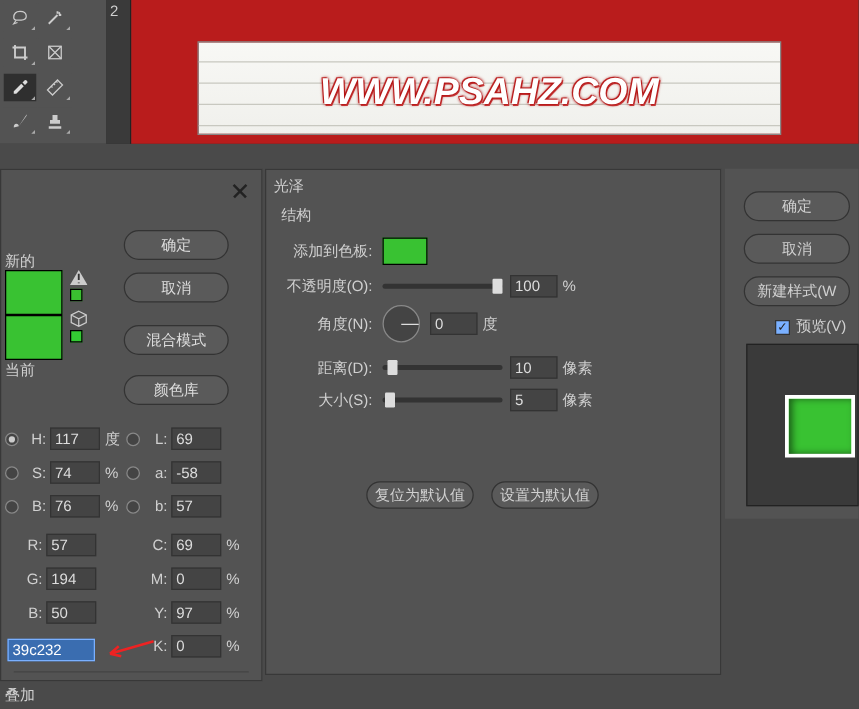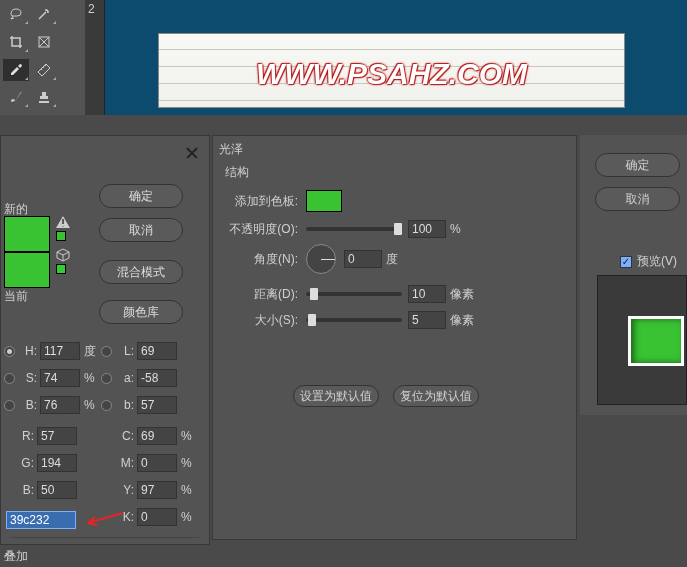--- a/index.html
+++ b/index.html
@@ -4,21 +4,21 @@
 <style>
 *{margin:0;padding:0;box-sizing:border-box;font-family:"Microsoft YaHei",sans-serif;font-size:12px;color:#d0d0d0}
 body{background:#4a4a4a;width:687px;height:567px;overflow:hidden;position:relative}
 .workspace{position:absolute;top:0;left:0;right:0;height:115px;background:#323232}
 .tool-panel{position:absolute;top:0;left:0;width:85px;height:115px;background:#535353;display:flex;flex-wrap:wrap;padding:2px}
 .tool{width:26px;height:22px;display:flex;align-items:center;justify-content:center;margin:1px;background:#535353;position:relative}
 .tool.active{background:#2f2f2f}
 .tool svg{width:16px;height:16px}
 .tool-corner{position:absolute;bottom:1px;right:1px;width:0;height:0;border-left:3px solid transparent;border-bottom:3px solid #aaa}
 .ruler-v{position:absolute;left:85px;top:0;width:20px;height:115px;background:#3a3a3a;border-right:1px solid #222;font-size:9px;color:#888}
-.canvas-area{position:absolute;left:105px;top:0;right:0;height:115px;background:#0c4a6e}
+.canvas-area{position:absolute;left:105px;top:0;right:0;height:115px;background:#b91c1c}
 .paper{position:absolute;left:53px;top:33px;width:467px;height:75px;background:linear-gradient(180deg,#f8f8f5 0%,#f0f0ec 100%);border:1px solid #888}
 .paper-line{position:absolute;left:0;right:0;height:1px;background:#c8c8c0}
 .watermark{position:absolute;left:50%;top:50%;transform:translate(-50%,-40%);font-size:30px;font-weight:bold;font-style:italic;color:#fff;text-shadow:0 0 2px #a00,0 0 3px #a00,1px 1px 0 #c44,-1px -1px 0 #c44}
 .color-picker{position:absolute;top:135px;left:0;width:210px;height:410px;background:#535353;border:1px solid #383838}
 .cp-close{position:absolute;top:10px;right:10px;width:14px;height:14px}
 .cp-close::before,.cp-close::after{content:"";position:absolute;left:0;top:6px;width:14px;height:1.5px;background:#222}
 .cp-close::before{transform:rotate(45deg)}
 .cp-close::after{transform:rotate(-45deg)}
 .cp-new-label{position:absolute;left:3px;top:65px}
 .cp-current-label{position:absolute;left:3px;top:152px}
@@ -265,28 +265,29 @@
     <span class="ls-rlabel">大小(S):</span>
     <div class="ls-slider">
         <div class="ls-thumb" style="left:2px"></div>
       </div>
     <input class="ls-num" value="5" style="">
     <span>像素</span>
   </div>
 
 
   <div class="ls-row" style="left:80px;top:250px;gap:14px">
+    <div class="ls-btn">复位为默认值</div>
     <div class="ls-btn">设置为默认值</div>
-    <div class="ls-btn">复位为默认值</div>
   </div>
 </div>
 
 <div class="right-panel">
   <div class="rp-btn" style="top:18px">确定</div>
   <div class="rp-btn" style="top:52px">取消</div>
+  <div class="rp-btn" style="top:86px">新建样式(W</div>
   <div class="rp-check" style="right:10px;top:118px">
     <div class="ls-check"></div>
     <span>预览(V)</span>
   </div>
   <div class="rp-preview">
     <div class="rp-preview-img">
       <div class="rp-preview-inner"></div>
     </div>
   </div>
 </div>

